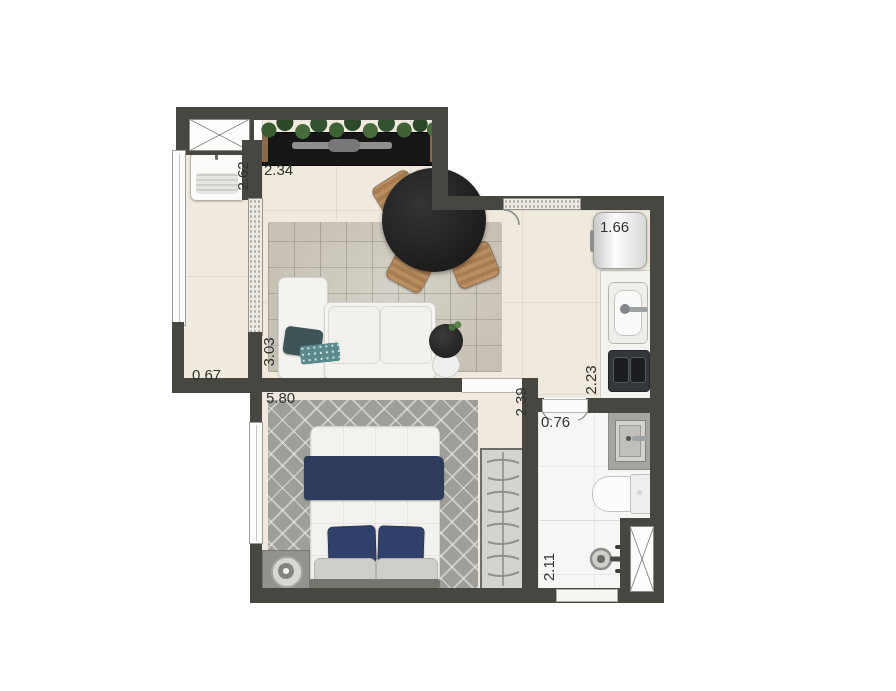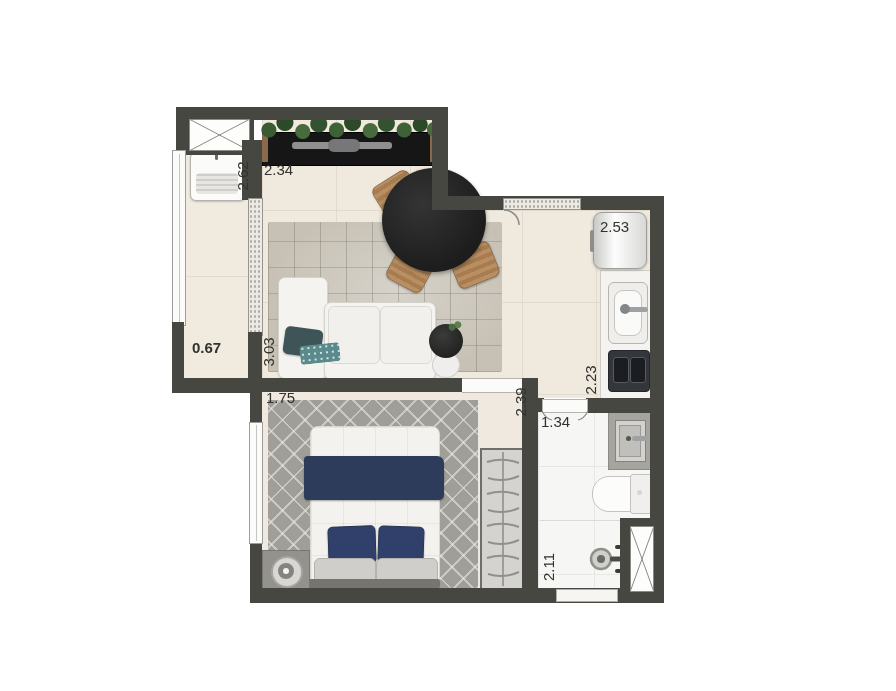--- a/index.html
+++ b/index.html
@@ -226,22 +226,22 @@
   <div class="abs" style="left:556px;top:589px;width:62px;height:13px;background:#f6f5f2;border:1px solid #aeaca7;box-sizing:border-box;"></div>
   <div class="wall" style="left:620px;top:518px;width:44px;height:85px;"></div>
   <svg class="abs" style="left:630px;top:526px;" width="24" height="66" viewBox="0 0 24 66">
     <rect x="0.5" y="0.5" width="23" height="65" fill="#fdfdfc" stroke="#8a8a86"></rect>
     <line x1="0" y1="0" x2="24" y2="66" stroke="#8a8a86"></line>
     <line x1="24" y1="0" x2="0" y2="66" stroke="#8a8a86"></line>
   </svg>
 
   <div class="lbl vlbl" style="left:223px;top:168px;width:40px;">2.62</div>
   <div class="lbl" style="left:264px;top:162px;">2.34</div>
-  <div class="lbl" style="left:192px;top:340px;font-weight:bold;">0.67</div>
+  <div class="lbl" style="left:192px;top:367px;">0.67</div>
   <div class="lbl vlbl" style="left:249px;top:344px;width:40px;">3.03</div>
-  <div class="lbl" style="left:266px;top:390px;">1.75</div>
+  <div class="lbl" style="left:266px;top:390px;">5.80</div>
   <div class="lbl vlbl" style="left:501px;top:394px;width:40px;">2.39</div>
-  <div class="lbl" style="left:541px;top:414px;">1.34</div>
-  <div class="lbl" style="left:600px;top:219px;">2.53</div>
+  <div class="lbl" style="left:541px;top:414px;">0.76</div>
+  <div class="lbl" style="left:600px;top:219px;">1.66</div>
   <div class="lbl vlbl" style="left:571px;top:372px;width:40px;">2.23</div>
   <div class="lbl vlbl" style="left:529px;top:559px;width:40px;">2.11</div>
 
 </div>
 
 </body></html>

